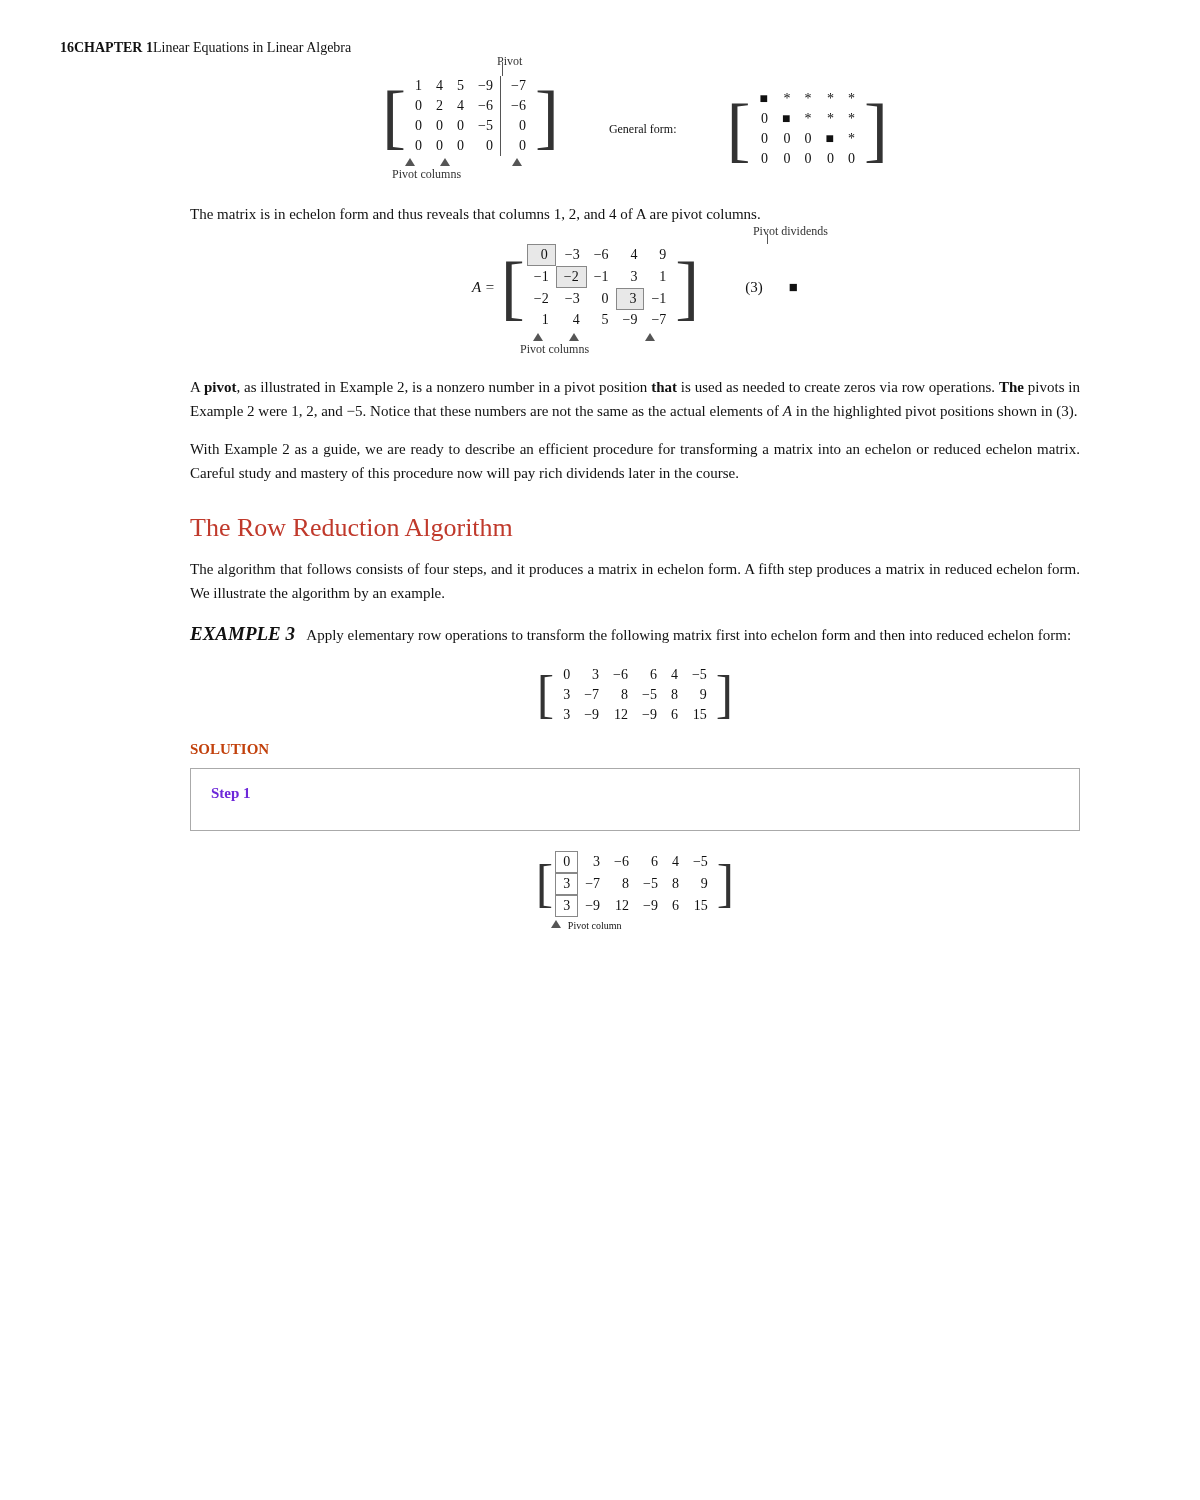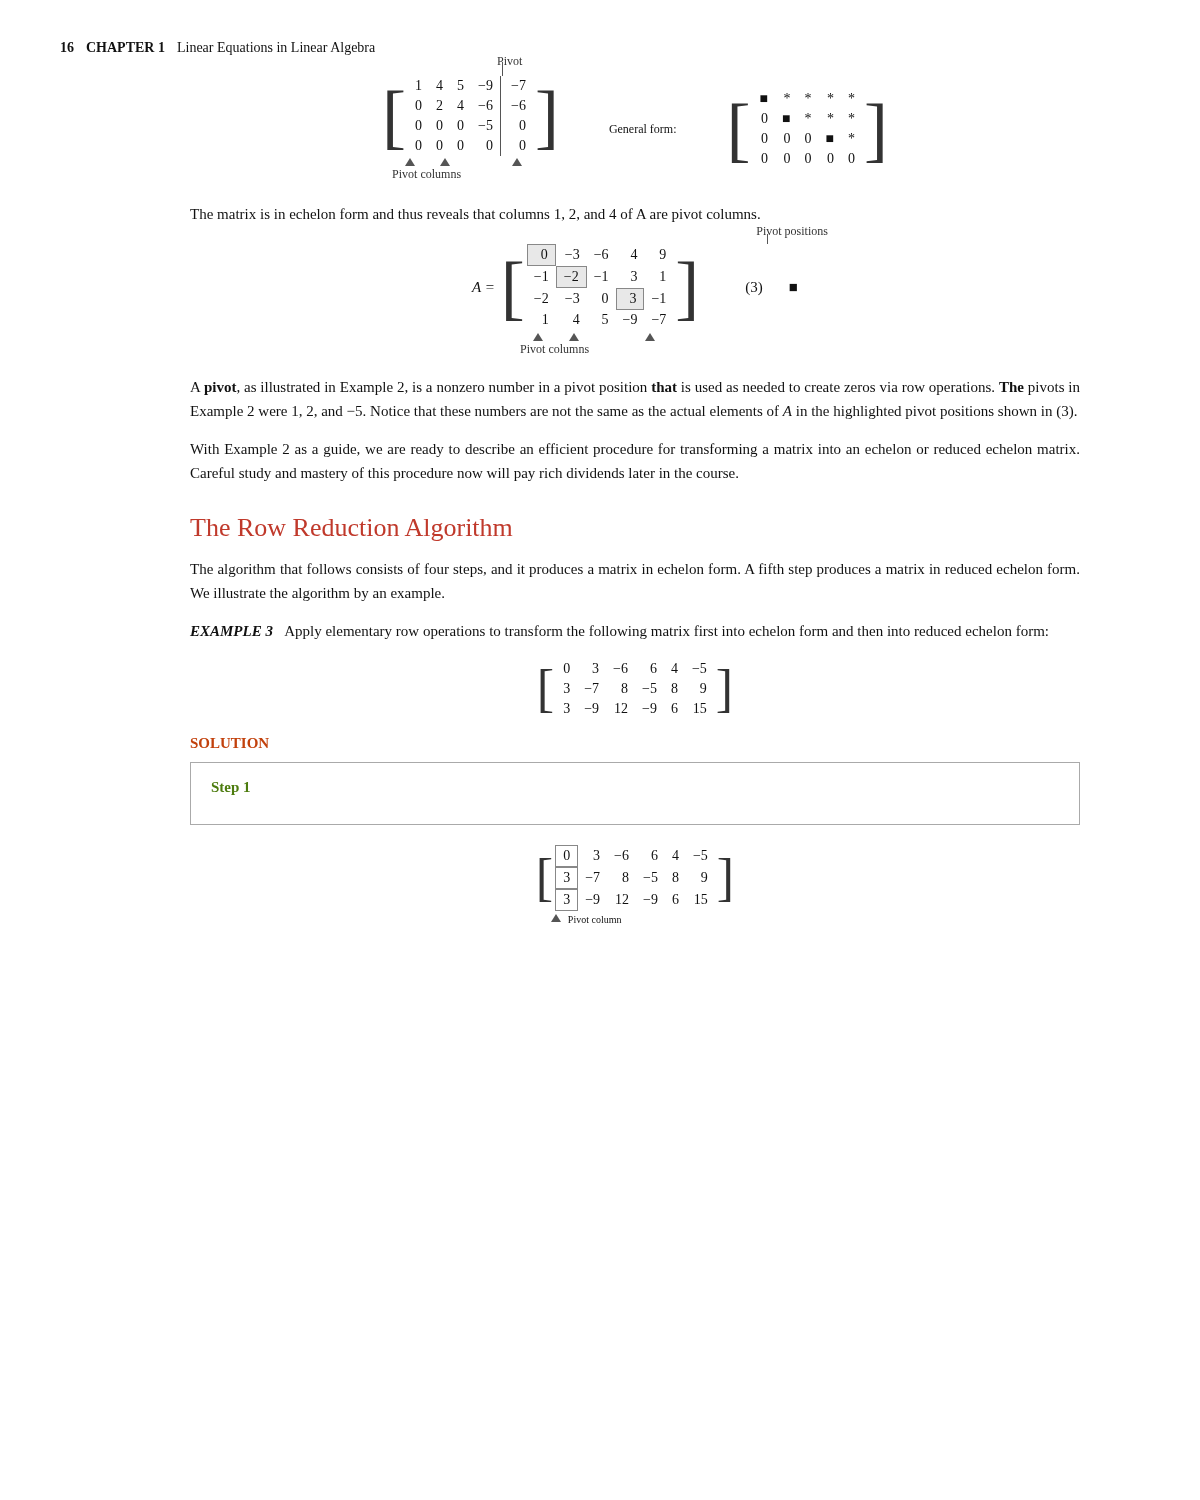--- a/index.html
+++ b/index.html
@@ -10,21 +10,21 @@
       color: #111;
       width: 1200px;
       min-height: 1500px;
     }
     .page {
       padding: 40px 60px 60px 60px;
     }
     .header {
       display: flex;
       align-items: center;
-      gap: 12px;
+      gap: 0;
       font-size: 13px;
     }
     .header-page-num {
       font-weight: bold;
       font-size: 14px;
     }
     .header-chapter {
       font-weight: bold;
       font-size: 14px;
     }
@@ -65,39 +65,39 @@
     .section-heading {
       color: #c0392b;
       font-size: 26px;
       font-weight: normal;
       font-family: "Times New Roman", serif;
       margin: 28px 0 14px 0;
     }
     .example-label {
       font-weight: bold;
       font-style: italic;
-      font-size: 15px;
+      font-size: 19px;
     }
     .example-block {
       margin-bottom: 14px;
     }
     .solution-label {
       color: #c2410c;
       font-weight: bold;
       font-size: 15px;
       margin-bottom: 10px;
     }
     .step-box {
       border: 1px solid #aaa;
       padding: 16px 20px 20px 20px;
       margin: 10px 0 20px 0;
       background: #fff;
     }
     .step-title {
-      color: #4d7c0f;
+      color: #6d28d9;
       font-weight: bold;
       font-size: 15px;
       margin-bottom: 8px;
     }
     .matrix-outer {
       display: flex;
       align-items: center;
     }
     .bracket-l {
       font-size: 72px;
@@ -255,21 +255,21 @@
           <span class="bracket-r">]</span>
         </div>
       </div>
     </div>
 
     <p>The matrix is in echelon form and thus reveals that columns 1, 2, and 4 of A are pivot columns.</p>
 
     <div style="display:flex; justify-content:center; margin: 18px 0; position:relative;">
       <div style="position:relative;">
 
-        <div style="position:absolute; top:-20px; right:-30px; font-size:12px; color:#333; white-space:nowrap;">Pivot positions</div>
+        <div style="position:absolute; top:-20px; right:-30px; font-size:12px; color:#333; white-space:nowrap;">Pivot dividends</div>
         <div style="position:absolute; top:-10px; right:30px; width:1px; height:10px; background:#555;"></div>
 
         <div style="display:flex; align-items:center; gap:6px;">
           <span style="font-style:italic; font-size:15px;">A =</span>
           <div class="matrix-outer">
             <span class="bracket-l">[</span>
             <table class="matrix-table">
               <tbody>
                   <tr>
                 <td style="border:1px solid #888; background:#e8e8e8;">0</td>

